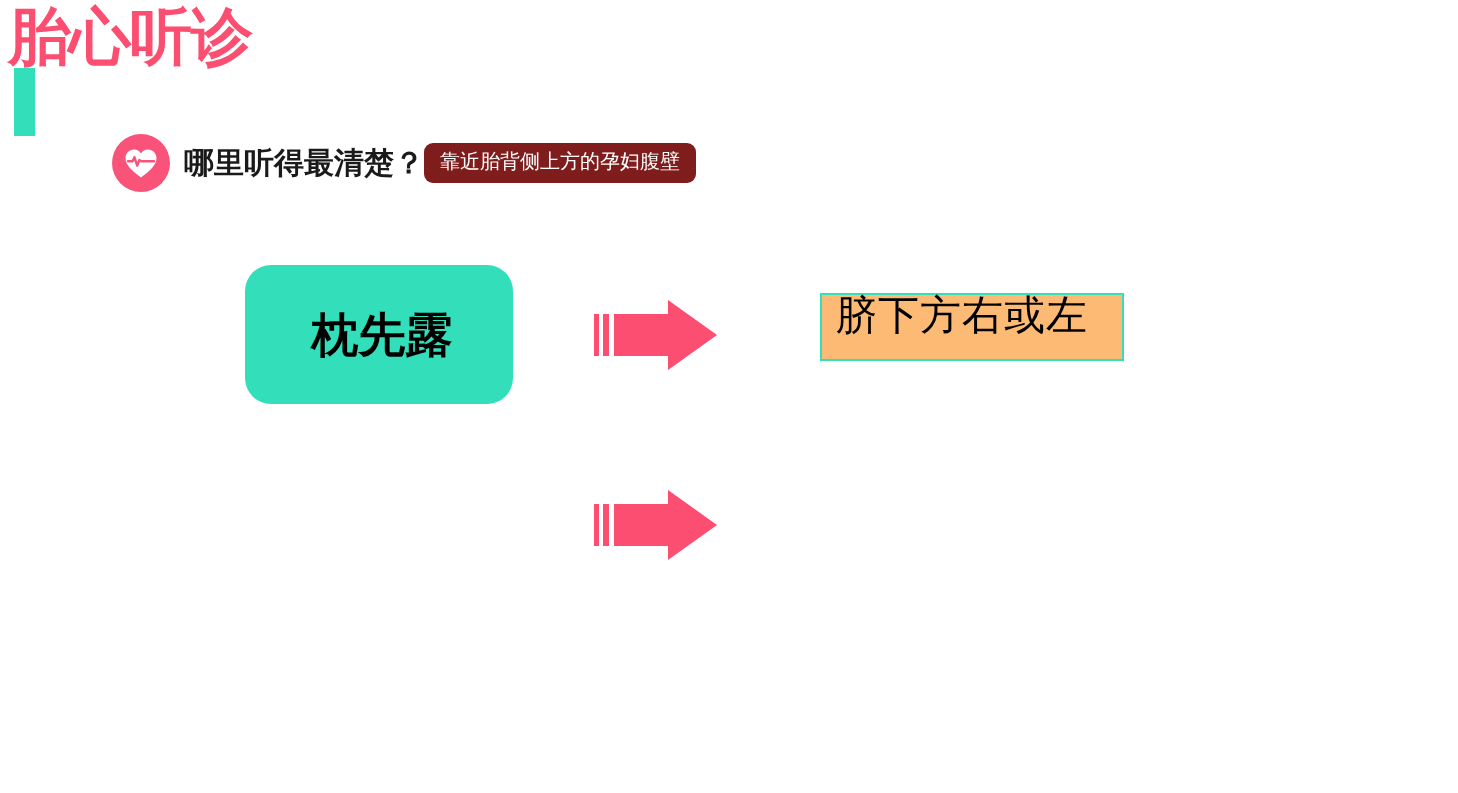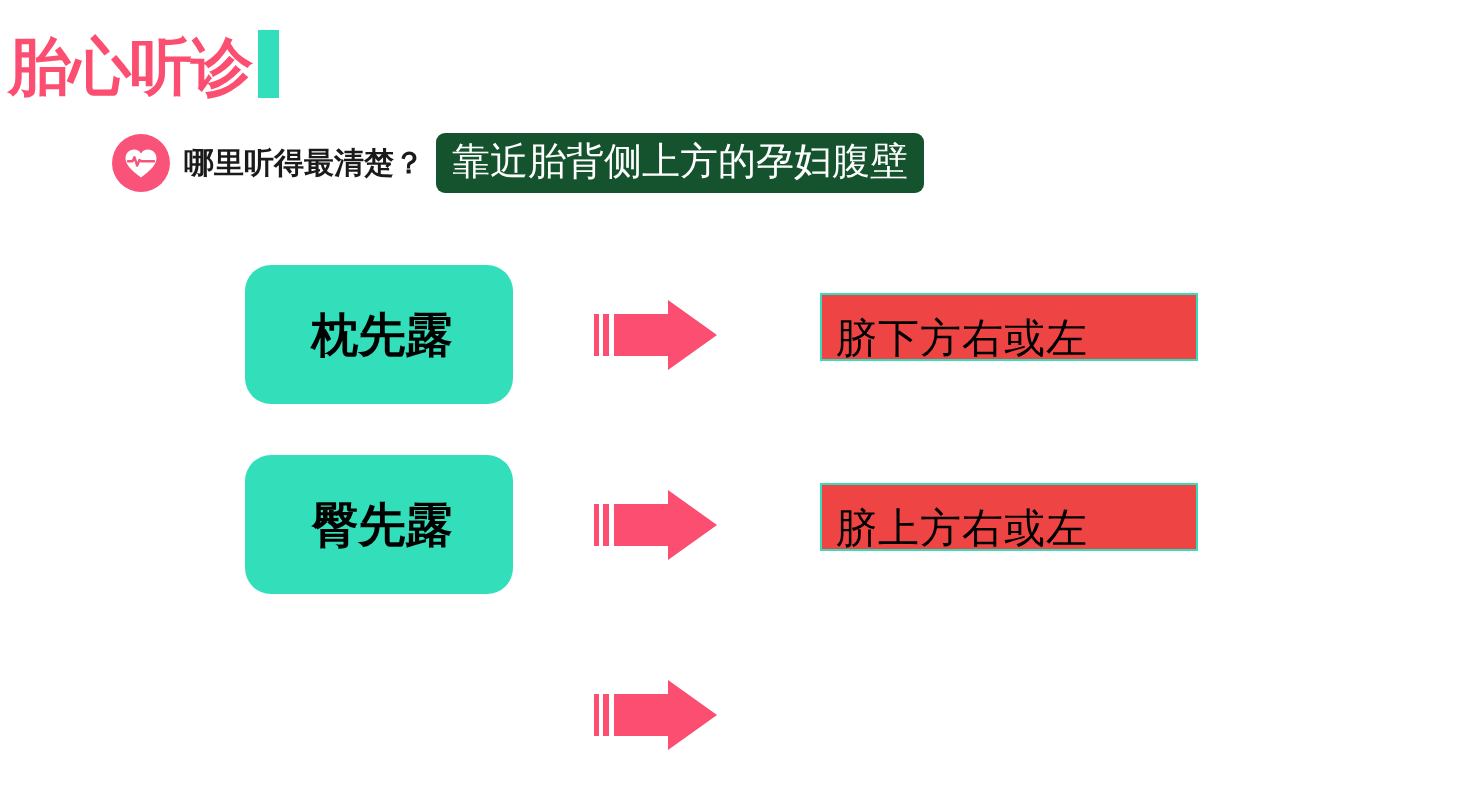--- a/index.html
+++ b/index.html
@@ -16,22 +16,23 @@
     font-family: "DejaVu Sans", "Liberation Sans", sans-serif;
     -webkit-font-smoothing: antialiased;
   }
 
   
   .title-row {
     position: absolute;
     left: 8px;
     top: 6px;
     display: flex;
-    align-items: flex-end;
+    align-items: flex-start;
     height: 92px;
+    flex-direction: column;
   }
   .title-text {
     font-size: 62px;
     font-weight: bold;
     color: #fc4e71;
     letter-spacing: -1px;
     line-height: 1;
     white-space: nowrap;
   }
   .title-bar {
@@ -65,24 +66,24 @@
   .heart-badge svg { display: block; }
   .question-text {
     font-size: 30px;
     font-weight: bold;
     color: #1a1a1a;
     margin-left: 14px;
     white-space: nowrap;
     letter-spacing: 0px;
   }
   .answer-badge {
-    margin-left: 12px;
-    background: #14532d;
+    margin-left: 0;
+    background: #7f1d1d;
     color: #ffffff;
-    font-size: 38px;
+    font-size: 20px;
     font-weight: normal;
     border-radius: 9px;
     padding: 7px 16px 10px 16px;
     white-space: nowrap;
     line-height: 1.12;
     letter-spacing: 0px;
   }
 
   
   .rows {
@@ -122,27 +123,27 @@
     top: 35px;
     width: 140px;
     height: 70px;
   }
   .arrow svg { display: block; }
 
   .result-box {
     position: absolute;
     left: 820px;
     top: 28px;
-    width: 378px;
+    width: 304px;
     height: 68px;
     border: 2px solid #33dfbb;
-    background: #ef4444;
+    background: #fdba74;
     box-sizing: border-box;
     display: flex;
-    align-items: flex-end;
+    align-items: flex-start;
   }
   .result-label {
     font-size: 41px;
     font-weight: normal;
     color: #000000;
     padding-left: 14px;
     line-height: 1;
     letter-spacing: 1px;
     white-space: nowrap;
   }
@@ -177,35 +178,20 @@
         <rect x="0" y="14" width="5" height="42" fill="#fc4e71"></rect>
         <rect x="9" y="14" width="6" height="42" fill="#fc4e71"></rect>
         <path d="M20 14 H 74 V 0 L 123 35 L 74 70 V 56 H 20 Z" fill="#fc4e71"></path>
       </svg>
     </div>
     <div class="result-box">
       <span class="result-label">脐下方右或左</span>
     </div>
   </div>
 
-  <div class="row">
-    <div class="term-box">
-      <span class="term-label">臀先露</span>
-    </div>
-    <div class="arrow">
-      <svg width="140" height="70" viewBox="0 0 140 70" aria-hidden="true">
-        <rect x="0" y="14" width="5" height="42" fill="#fc4e71"></rect>
-        <rect x="9" y="14" width="6" height="42" fill="#fc4e71"></rect>
-        <path d="M20 14 H 74 V 0 L 123 35 L 74 70 V 56 H 20 Z" fill="#fc4e71"></path>
-      </svg>
-    </div>
-    <div class="result-box">
-      <span class="result-label">脐上方右或左</span>
-    </div>
-  </div>
 
   <div class="row">
     <div class="arrow">
       <svg width="140" height="70" viewBox="0 0 140 70" aria-hidden="true">
         <rect x="0" y="14" width="5" height="42" fill="#fc4e71"></rect>
         <rect x="9" y="14" width="6" height="42" fill="#fc4e71"></rect>
         <path d="M20 14 H 74 V 0 L 123 35 L 74 70 V 56 H 20 Z" fill="#fc4e71"></path>
       </svg>
     </div>
   </div>

